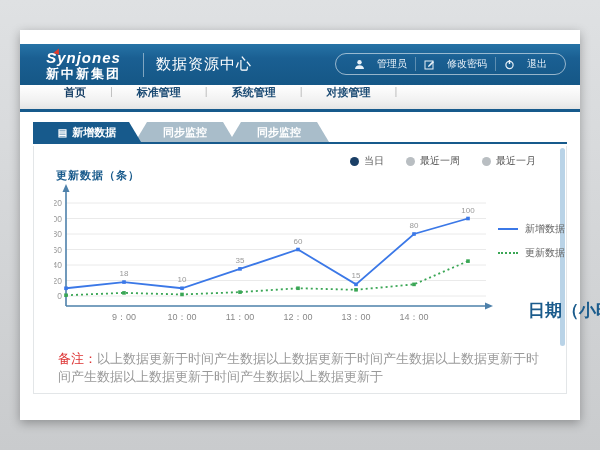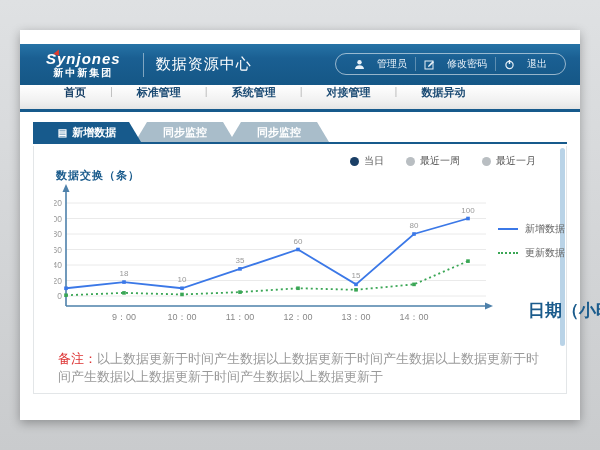--- a/index.html
+++ b/index.html
@@ -7,21 +7,21 @@
   body { font-family:"Liberation Sans", sans-serif; background:linear-gradient(180deg,#dfe1e3 0%,#d2d4d6 60%,#c9cbcd 100%); }
 
   .window { position:absolute; left:20px; top:30px; width:560px; height:390px; background:#fff; box-shadow:0 3px 10px rgba(0,0,0,.3); }
 
   
   .win-topstrip { height:14px; background:#fff; }
   .header { height:41px; background:linear-gradient(180deg,#2673a6 0%,#1a5f92 35%,#155786 100%); display:flex; align-items:center; padding:0 12px; position:relative; }
   .logo { display:flex; flex-direction:column; align-items:center; line-height:1; padding:0 10px 0 14px; position:relative; }
   .logo-spark { position:absolute; left:22px; top:-2px; width:0; height:0; border-left:4px solid transparent; border-right:2px solid transparent; border-bottom:6px solid #e03c2d; transform:rotate(18deg); }
   .logo-en { color:#fff; font-size:15px; font-weight:bold; font-style:italic; letter-spacing:1px; }
-  .logo-cn { color:#fff; font-size:10px; font-weight:bold; letter-spacing:2px; margin-top:2px; }
+  .logo-cn { color:#fff; font-size:13px; font-weight:bold; letter-spacing:2px; margin-top:2px; }
   .header-divider { width:1px; height:24px; background:rgba(255,255,255,.45); margin:0 12px; }
   .app-title { color:#fff; font-size:15px; letter-spacing:1px; }
   .user-pill { position:absolute; right:14px; top:9px; height:22px; display:flex; align-items:center; border:1px solid rgba(255,255,255,.55); border-radius:11px; padding:0 10px; }
   .user-item { display:flex; align-items:center; color:#e8f1f8; font-size:10px; padding:0 8px; cursor:pointer;gap:8px; }
   .user-item + .user-item { border-left:1px solid rgba(255,255,255,.3); }
   .ui-icon { width:11px; height:11px; margin-right:4px; display:inline-block; }
   .ui-icon svg { display:block; }
 
   
   .nav { height:27px; background:linear-gradient(180deg,#ffffff 0%,#f0f0f0 70%,#e4e4e4 100%); border-bottom:3px solid #175a8c; display:flex; align-items:flex-start; padding-left:20px; }
@@ -109,21 +109,20 @@
 
   <div class="nav">
     <span class="nav-item active">首页</span>
     <span class="nav-sep">|</span>
     <span class="nav-item">标准管理</span>
     <span class="nav-sep">|</span>
     <span class="nav-item">系统管理</span>
     <span class="nav-sep">|</span>
     <span class="nav-item">对接管理</span>
     <span class="nav-sep">|</span>
-    <span class="nav-item">数据异动</span>
   </div>
 
   <div class="content">
     <div class="tabs">
       <div class="tab active">
         <span class="tab-icon">▤</span>
         <span>新增数据</span>
       </div>
       <div class="tab inactive">
         <span>同步监控</span>
@@ -145,21 +144,21 @@
         <div class="radio-item">
           <span class="radio-dot"></span>
           <span class="radio-label">最近一周</span>
         </div>
         <div class="radio-item">
           <span class="radio-dot"></span>
           <span class="radio-label">最近一月</span>
         </div>
       </div>
 
-      <div class="ylabel">数据交换（条）</div>
+      <div class="ylabel">更新数据（条）</div>
 
       <svg id="chart-svg" class="chart-svg" width="440" height="148" viewBox="0 0 440 148">
           <line x1="12" y1="112" x2="432" y2="112" stroke="#eaeaea" stroke-width="1"></line>
           <text x="8" y="115" text-anchor="end" font-size="8.5" fill="#999" font-family="Liberation Sans, sans-serif">0</text>
           <line x1="12" y1="96.5" x2="432" y2="96.5" stroke="#eaeaea" stroke-width="1"></line>
           <text x="8" y="99.5" text-anchor="end" font-size="8.5" fill="#999" font-family="Liberation Sans, sans-serif">20</text>
           <line x1="12" y1="81" x2="432" y2="81" stroke="#eaeaea" stroke-width="1"></line>
           <text x="8" y="84" text-anchor="end" font-size="8.5" fill="#999" font-family="Liberation Sans, sans-serif">40</text>
           <line x1="12" y1="65.5" x2="432" y2="65.5" stroke="#eaeaea" stroke-width="1"></line>
           <text x="8" y="68.5" text-anchor="end" font-size="8.5" fill="#999" font-family="Liberation Sans, sans-serif">60</text>

